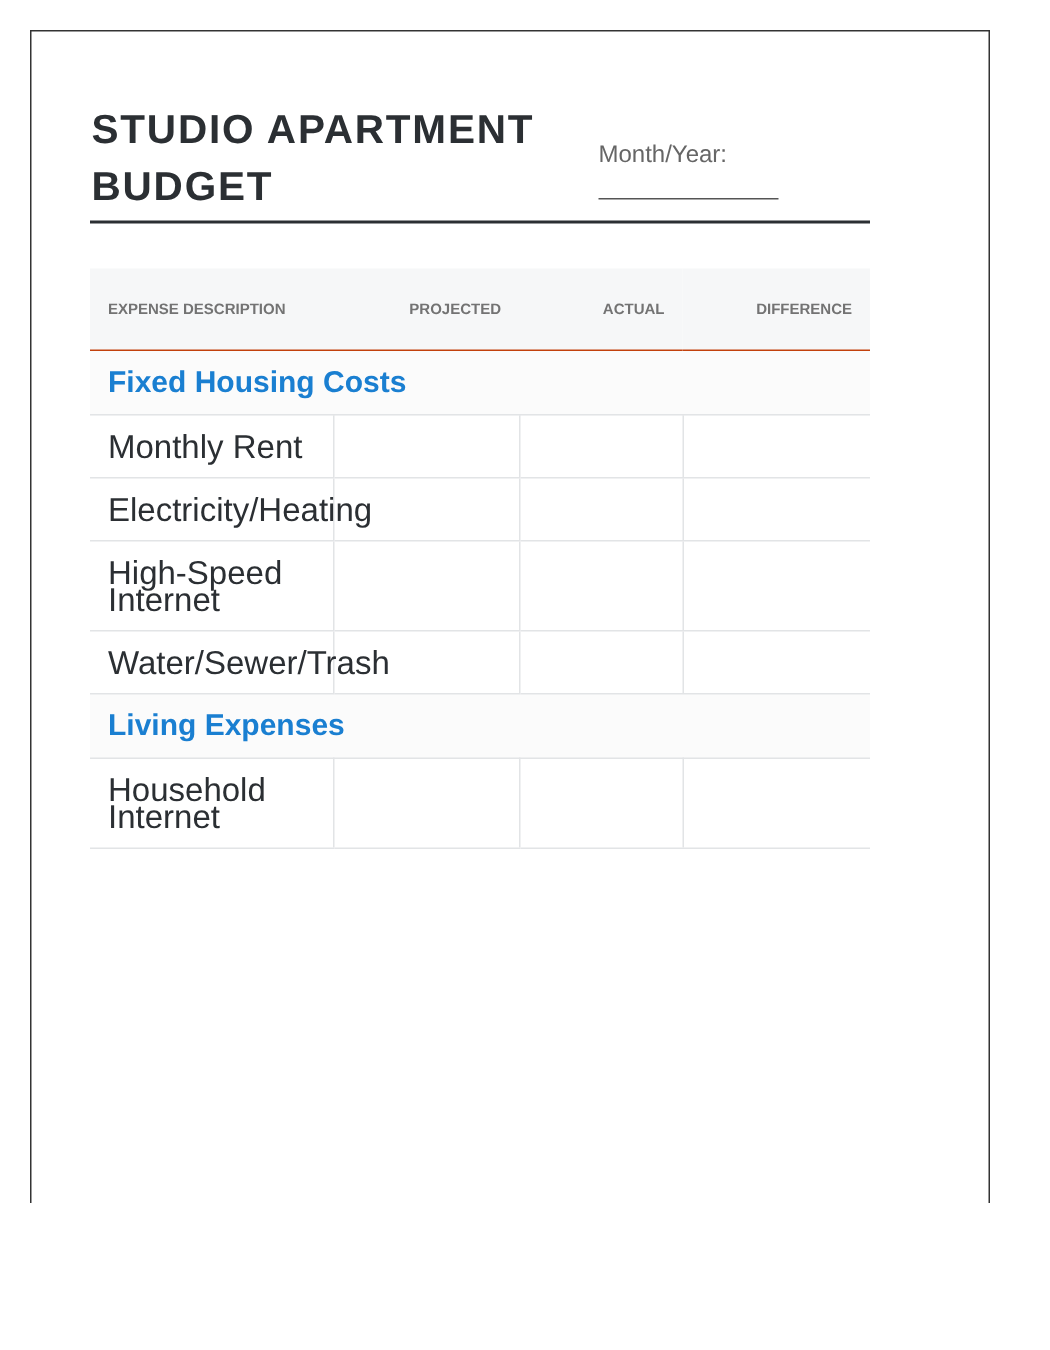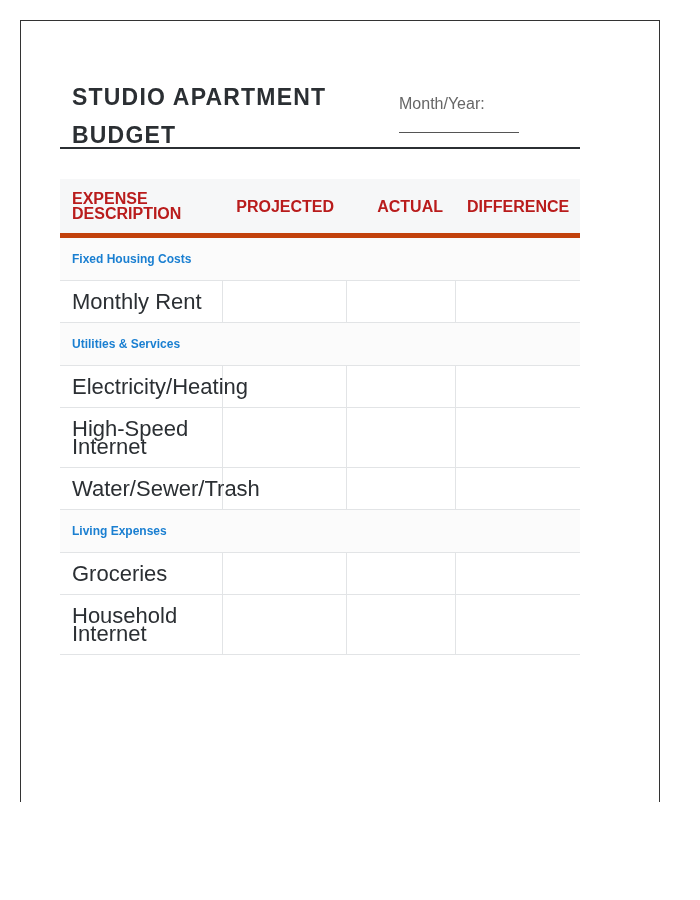--- a/index.html
+++ b/index.html
@@ -4,36 +4,36 @@
   <style>
     html, body { margin: 0; padding: 0; background: #ffffff; }
     body { width: 700px; height: 900px; position: relative; font-family: "Liberation Sans", sans-serif; color: #2b2f33; }
     .page {
       position: absolute; left: 20px; top: 20px; width: 640px; height: 782px;
       border-top: 1px solid #333; border-left: 1px solid #333; border-right: 1px solid #333;
       box-sizing: border-box;
     }
     .header { position: absolute; left: 60px; top: 66px; width: 520px; height: 83px; }
     .title {
-      position: absolute; left: 0; top: 0; font-weight: bold; font-size: 23px; letter-spacing: 1.2px;
-      line-height: 38px; color: #2b2f33; width: 300px; margin: 12px;
+      position: absolute; left: 0; top: 0; font-weight: bold; font-size: 27px; letter-spacing: 1.2px;
+      line-height: 38px; color: #2b2f33; width: 300px; margin: 1px;
     }
     .month-label { position: absolute; left: 339px; top: 29px; font-size: 16px; color: #666; }
     .month-line { position: absolute; left: 339px; top: 66px; width: 120px; border-bottom: 1px solid #555; height: 0; }
     .header-rule { position: absolute; left: 60px; top: 147px; width: 520px; height: 2px; background: #2b2f33; }
 
     table { position: absolute; left: 60px; top: 179px; width: 520px; border-collapse: collapse; table-layout: fixed; }
     col.c1 { width: 162px; } col.c2 { width: 124px; } col.c3 { width: 109px; } col.c4 { width: 125px; }
     thead th {
-      background: #f6f7f8; height: 54px; font-size: 16px; font-weight: bold; text-align: left;
-      padding: 0 12px; color: #b91c1c; border-bottom: 5px solid #c2410c; line-height: 15px;
+      background: #f6f7f8; height: 54px; font-size: 10px; font-weight: bold; text-align: left;
+      padding: 0 12px; color: #737373; border-bottom: 1px solid #c2410c; line-height: 15px;
     }
     thead th.center { text-align: right; }
     tr.section td {
-      background: #fbfbfb; height: 42px; padding: 0 12px; font-weight: bold; font-size: 12px; color: #1a7fd1;
+      background: #fbfbfb; height: 42px; padding: 0 12px; font-weight: bold; font-size: 20px; color: #1a7fd1;
       border-bottom: 1px solid #e2e4e6;
     }
     tr.item td {
       font-size: 22px; color: #2b2f33; padding: 0 12px; border-bottom: 1px solid #e2e4e6; line-height: 18px;
       height: 42px; box-sizing: border-box;
     }
     tr.item.tall td { height: 60px; }
     tr.item td + td { border-left: 1px solid #e2e4e6; }
   </style>
 </head>
@@ -67,23 +67,20 @@
     <tr class="section">
       <td colspan="4">Fixed Housing Costs</td>
     </tr>
     <tr class="item">
       <td>Monthly Rent</td>
       <td></td>
       <td></td>
       <td></td>
     </tr>
 
-    <tr class="section">
-      <td colspan="4">Utilities &amp; Services</td>
-    </tr>
     <tr class="item">
       <td>Electricity/Heating</td>
       <td></td>
       <td></td>
       <td></td>
     </tr>
     <tr class="item tall">
       <td>High-Speed Internet</td>
       <td></td>
       <td></td>
@@ -92,26 +89,20 @@
     <tr class="item">
       <td>Water/Sewer/Trash</td>
       <td></td>
       <td></td>
       <td></td>
     </tr>
 
     <tr class="section">
       <td colspan="4">Living Expenses</td>
     </tr>
-    <tr class="item">
-      <td>Groceries</td>
-      <td></td>
-      <td></td>
-      <td></td>
-    </tr>
     <tr class="item tall">
       <td>Household Internet</td>
       <td></td>
       <td></td>
       <td></td>
     </tr>
   </tbody>
 </table>
 
 </body></html>

